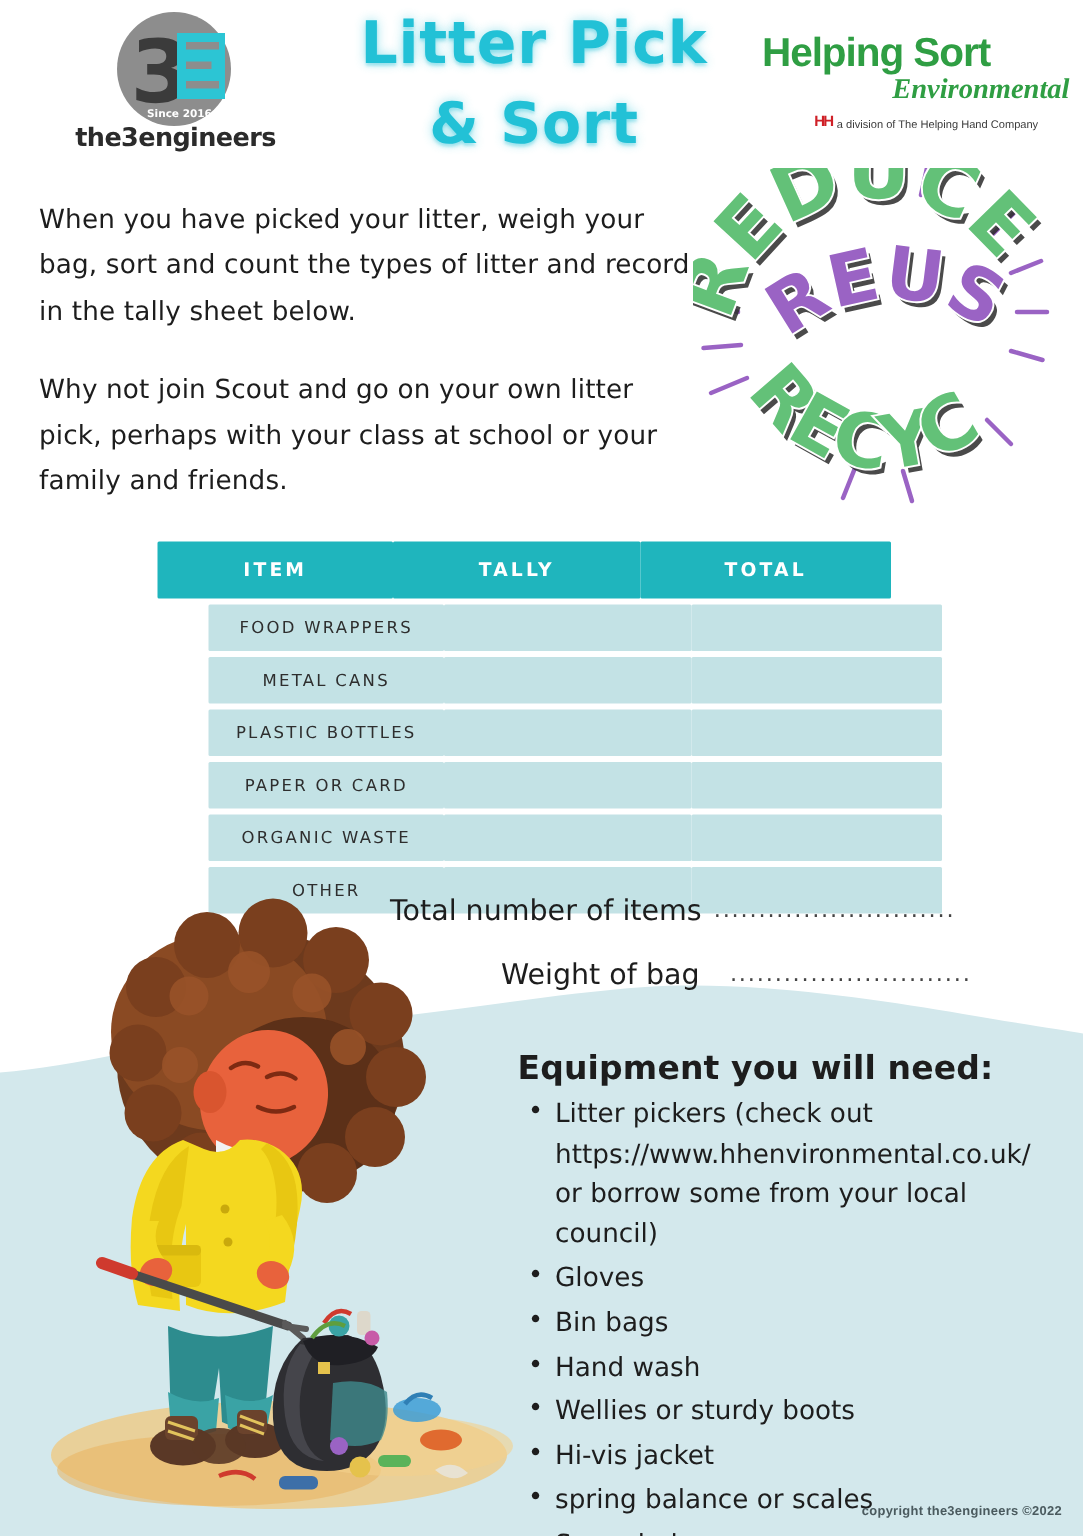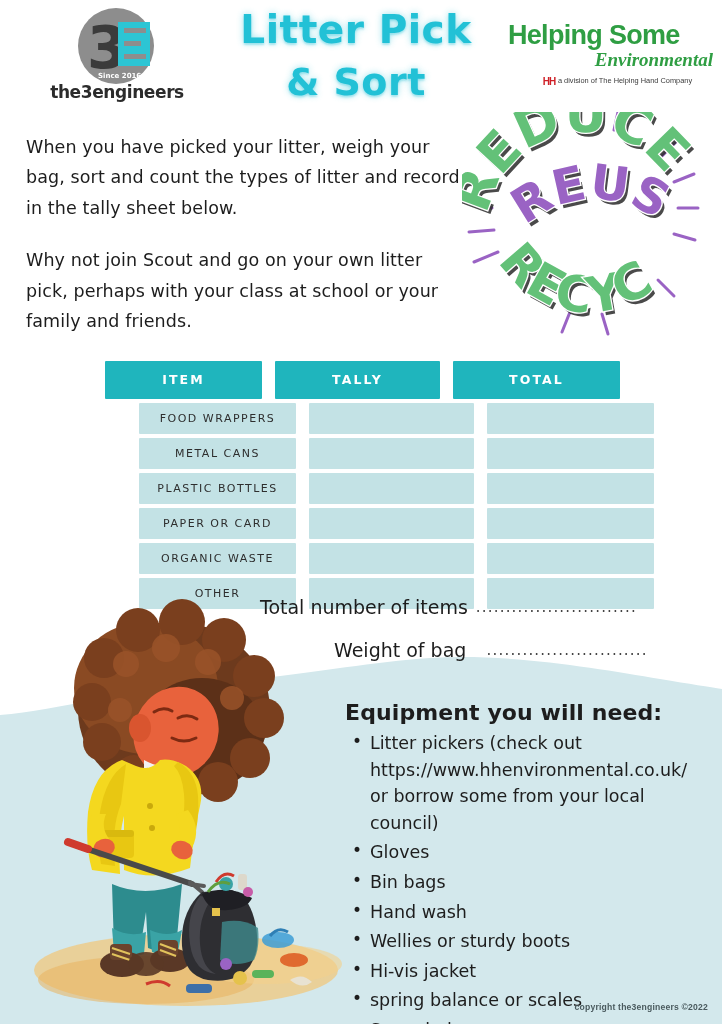--- a/index.html
+++ b/index.html
@@ -39,21 +39,21 @@
   .hh-logo { position:absolute; left:508px; top:22px; width:205px; }
   .hh-main {
     font-family:"Liberation Sans", sans-serif; font-weight:bold;
     font-size:27px; color:#2f9e43; letter-spacing:-0.7px; line-height:1;
   }
   .hh-sub {
     font-family:"Liberation Serif", serif; font-style:italic; font-weight:bold;
     font-size:19px; color:#2f9e43; text-align:right; line-height:1.1; margin-top:1px;
   }
   .hh-tag {
-    display:flex; align-items:flex-start; justify-content:center; gap:3px;
+    display:flex; align-items:flex-end; justify-content:center; gap:3px;
     margin-top:5px; margin-left:14px;
   }
   .hh-tag-mark {
     font-family:"Liberation Sans", sans-serif; font-weight:bold;
     font-size:10px; color:#cf2027; letter-spacing:-1.2px;
   }
   .hh-tag-text {
     font-family:Liberation Sans, sans-serif; font-size:7.4px; color:#3a3a3a;
   }
 
@@ -64,21 +64,21 @@
     line-height:1.74; letter-spacing:0.1px;
   }
   .intro p + p { margin-top:22px; }
 
   
   .rrr { position:absolute; left:462px; top:112px; width:240px; height:228px; z-index:4; }
   .rrr svg { display:block; }
 
   
   .tally-table { position:absolute; left:105px; top:361px; width:516px; z-index:5; }
-  .trow { display:flex; gap:13px; }
+  .trow { display:flex; }
   .trow + .trow { margin-top:4px;padding-left:34px; }
   .th {
     background:#1fb5bd; color:#ffffff;
     font-family:"DejaVu Sans", sans-serif; font-weight:bold;
     font-size:12.5px; letter-spacing:2.1px; text-align:center;
     padding:11px 0 12px; border-radius:1px;
   }
   .td {
     background:#c3e2e5; color:#2e2e2e;
     font-family:"DejaVu Sans", sans-serif; font-size:11px;
@@ -151,21 +151,21 @@
       </svg>
       <div class="logo3e-word">the3engineers</div>
     </div>
 
     <div class="title">
       <span class="title-line">Litter Pick</span>
       <span class="title-line second">&amp; Sort</span>
     </div>
 
     <div class="hh-logo">
-      <div class="hh-main">Helping Some</div>
+      <div class="hh-main">Helping Sort</div>
       <div class="hh-sub">Environmental</div>
       <div class="hh-tag">
         <span class="hh-tag-mark">HH</span>
         <span class="hh-tag-text">a division of The Helping Hand Company</span>
       </div>
     </div>
   </div>
 
   <div class="intro">
     <p>When you have picked your litter, weigh your bag, sort and count the types of litter and record in the tally sheet below.</p>

